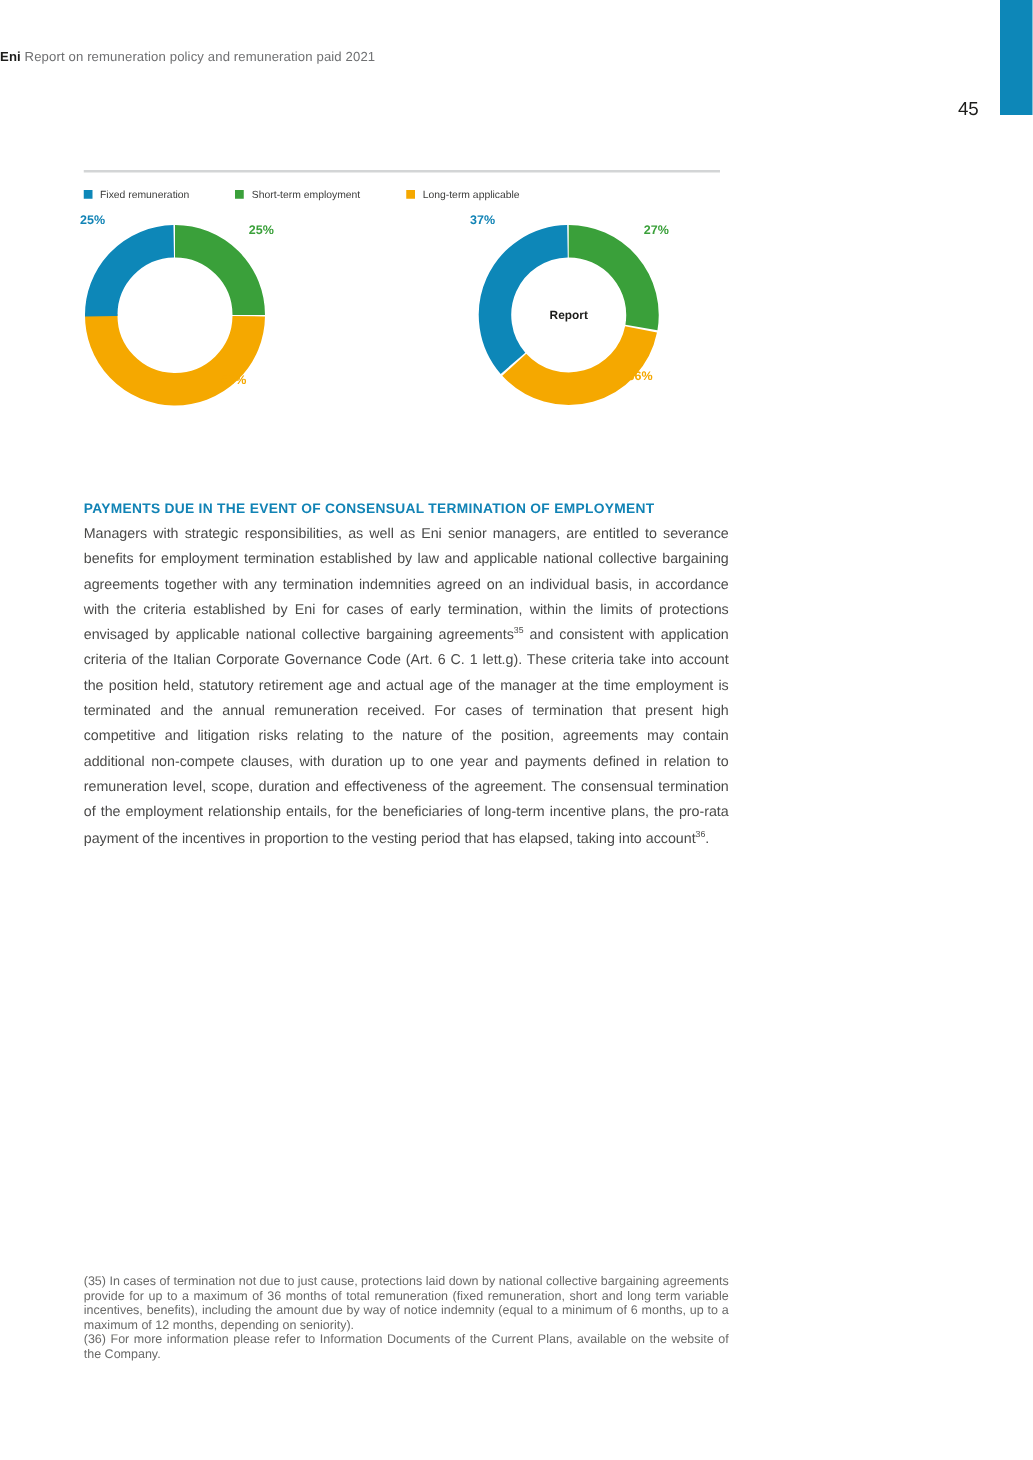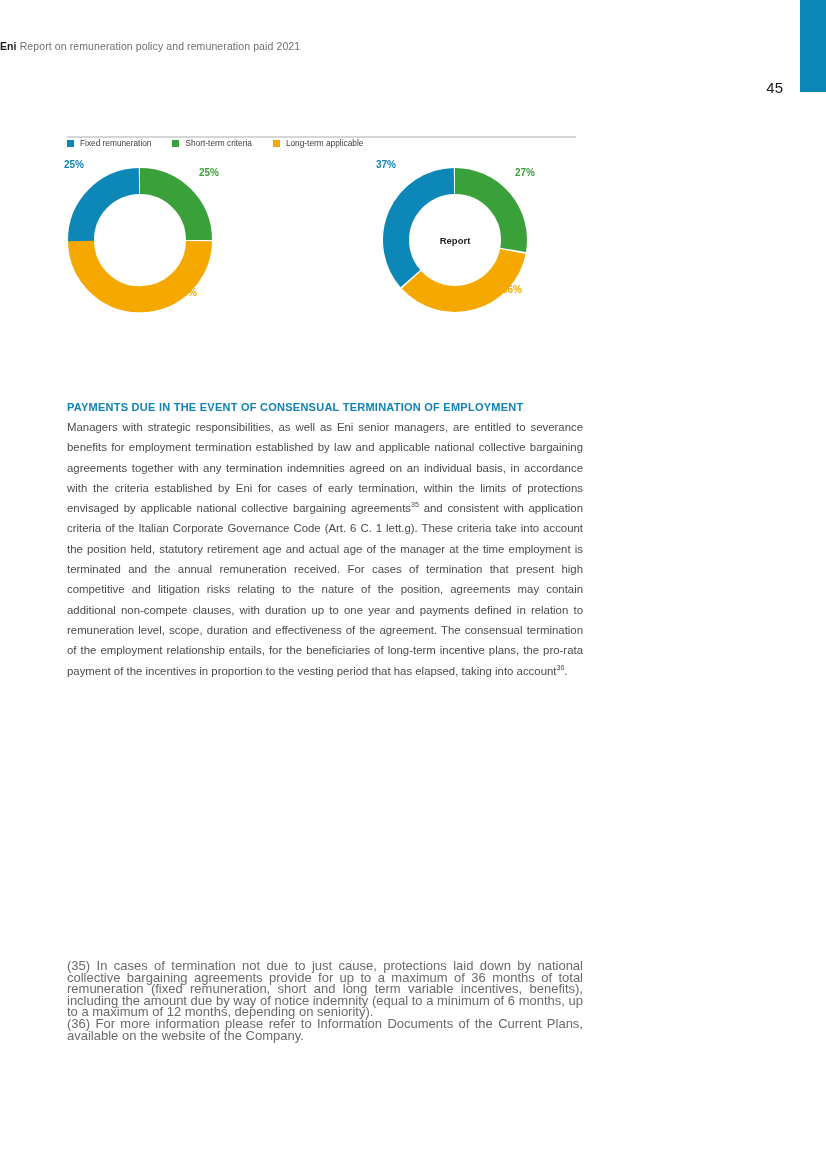--- a/index.html
+++ b/index.html
@@ -64,22 +64,24 @@
     background: #d3d5d6;
   }
   .chart-title {
     margin-top: 11px;
     font-size: 9.5px;
     font-weight: bold;
     letter-spacing: .45px;
     color: #1183b5;
   }
   .legend {
+    margin-top: 12px;
     display: flex;
     align-items: center;
+    gap: 16px;
   }
   .legend-item {
     display: flex;
     align-items: center;
     margin-right: 21px;
   }
   .legend-swatch {
     width: 7px;
     height: 7px;
     margin-right: 6px;
@@ -160,24 +162,24 @@
   }
   .body-copy sup {
     font-size: 7px;
     vertical-align: super;
     line-height: 0;
   }
 
   
   .footnotes {
     position: absolute;
-    top: 960px;
+    top: 1020px;
     left: 67px;
     width: 516px;
-    font-size: 13px;
+    font-size: 10px;
     line-height: 11.6px;
     color: #6a6a69;
     text-align: justify;
   }
   .footnote + .footnote { margin-top: 0; }
 </style>
 </head>
 <body>
 
 <div class="corner-bar"></div>
@@ -191,21 +193,21 @@
 <div class="chart-block">
   <div class="chart-rule"></div>
 
   <div class="legend">
     <div class="legend-item">
       <span class="legend-swatch" style="background:#0d87b8"></span>
       <span class="legend-label">Fixed remuneration</span>
     </div>
     <div class="legend-item">
       <span class="legend-swatch" style="background:#3aa03a"></span>
-      <span class="legend-label">Short-term criteria</span>
+      <span class="legend-label">Short-term employment</span>
     </div>
     <div class="legend-item">
       <span class="legend-swatch" style="background:#f5a800"></span>
       <span class="legend-label">Long-term applicable</span>
     </div>
   </div>
 
   <div class="donuts">
 
     <div class="donut-unit left">

